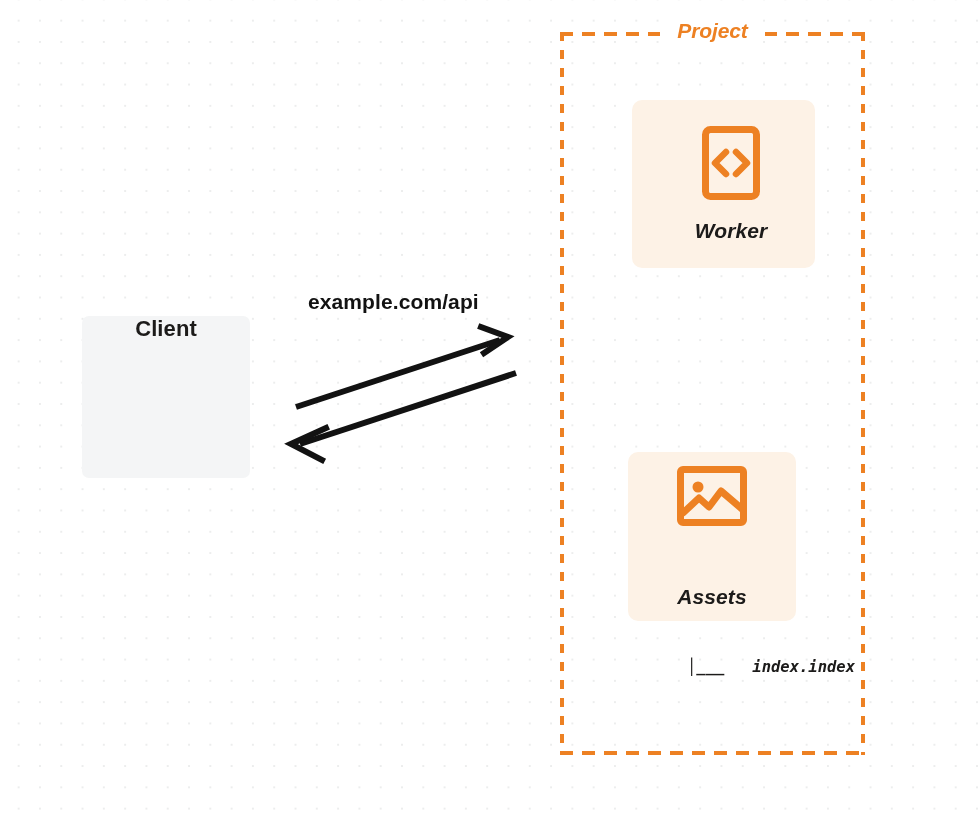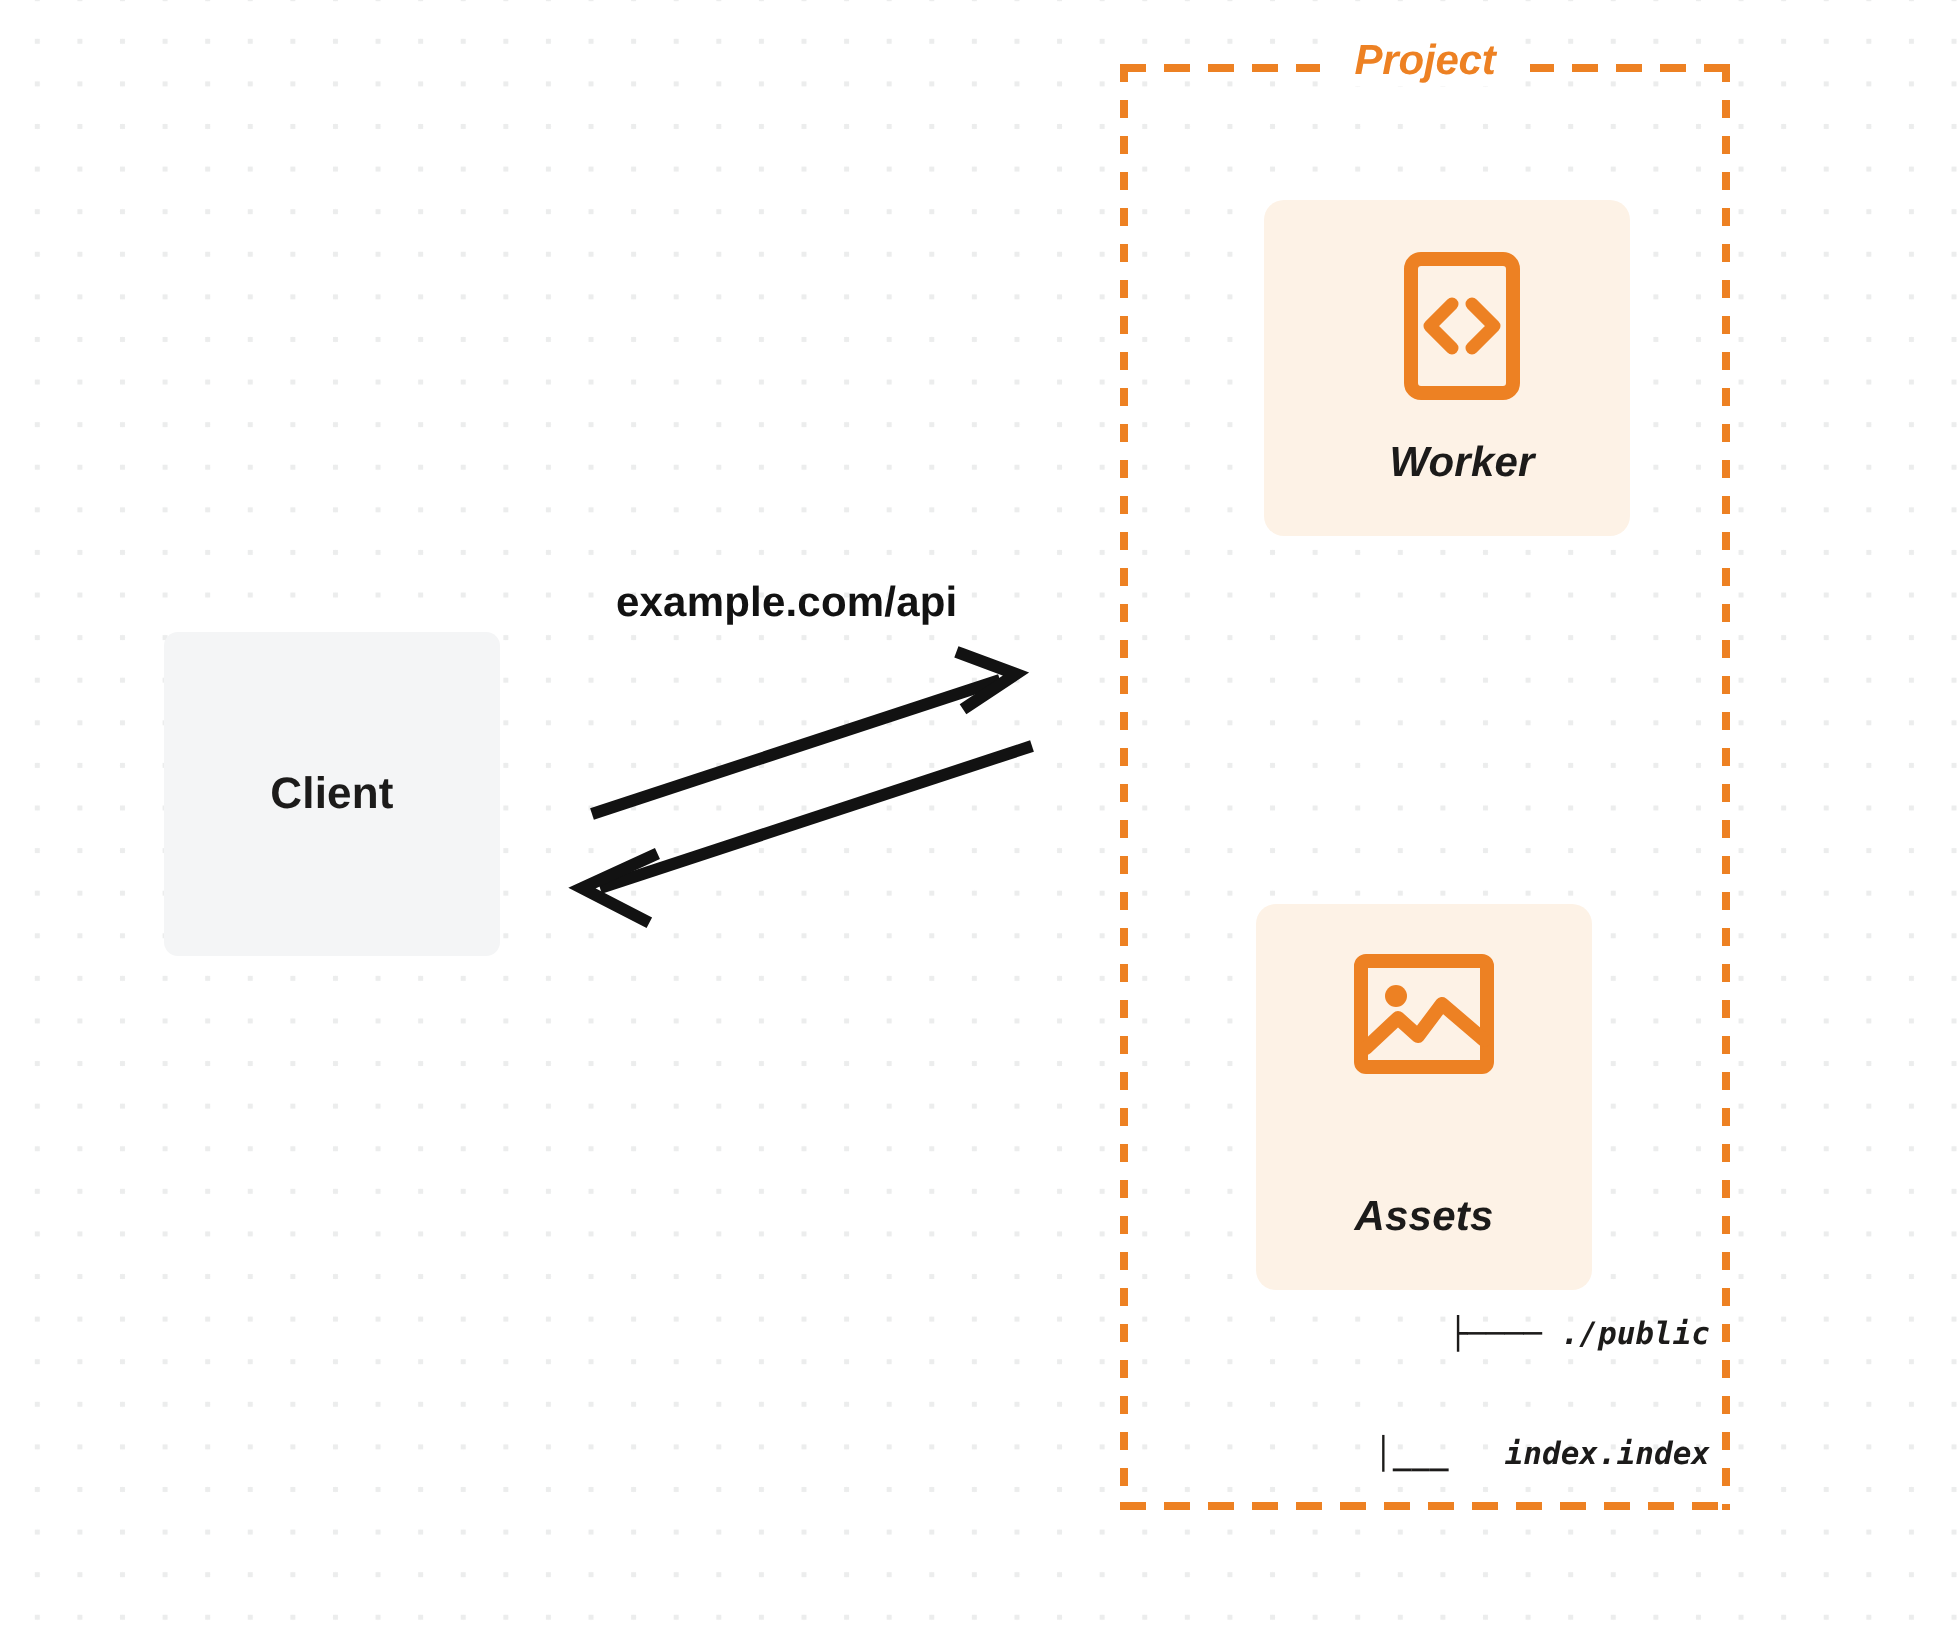--- a/index.html
+++ b/index.html
@@ -22,21 +22,20 @@
   
   .client-node {
     position: absolute;
     left: 82px;
     top: 316px;
     width: 168px;
     height: 162px;
     background: #f4f5f6;
     border-radius: 7px;
     display: flex;
-    align-items: center;
     justify-content: center;
   }
   .client-label {
     font-size: 22px;
     font-weight: bold;
     color: #1c1b1a;
     letter-spacing: 0.1px;
   }
 
   
@@ -111,21 +110,21 @@
     left: 72px;
     top: 68px;
     width: 168px;
     height: 168px;
     padding-left: 15px;
   }
   .card-assets {
     left: 68px;
     top: 420px;
     width: 168px;
-    height: 193px;
+    height: 169px;
     gap: 40px;
   }
   .svc-icon {
     display: block;
     margin-bottom: 14px;
   }
   .svc-label {
     font-size: 21px;
     font-weight: bold;
     color: #1c1b1a;
@@ -218,19 +217,18 @@
         <svg width="72" height="62" viewBox="0 0 72 62" xmlns="http://www.w3.org/2000/svg">
           <rect x="4.5" y="4.5" width="63" height="53" rx="2.5" ry="2.5" fill="none" stroke="#ed8123" stroke-width="7"></rect>
           <circle cx="22" cy="22" r="5.5" fill="#ed8123"></circle>
           <polyline points="7,48 23,33 33,42 45,26 66,44" fill="none" stroke="#ed8123" stroke-width="7" stroke-linecap="round" stroke-linejoin="round"></polyline>
         </svg>
       </span>
       <span class="svc-label">Assets</span>
     </div>
 
     <div class="file-tree">
-      <span class="tree-row">├──── ./public</span>
       <span class="tree-row">│___   index.index</span>
       
     </div>
   </div>
 
 </div>
 
 </body></html>

